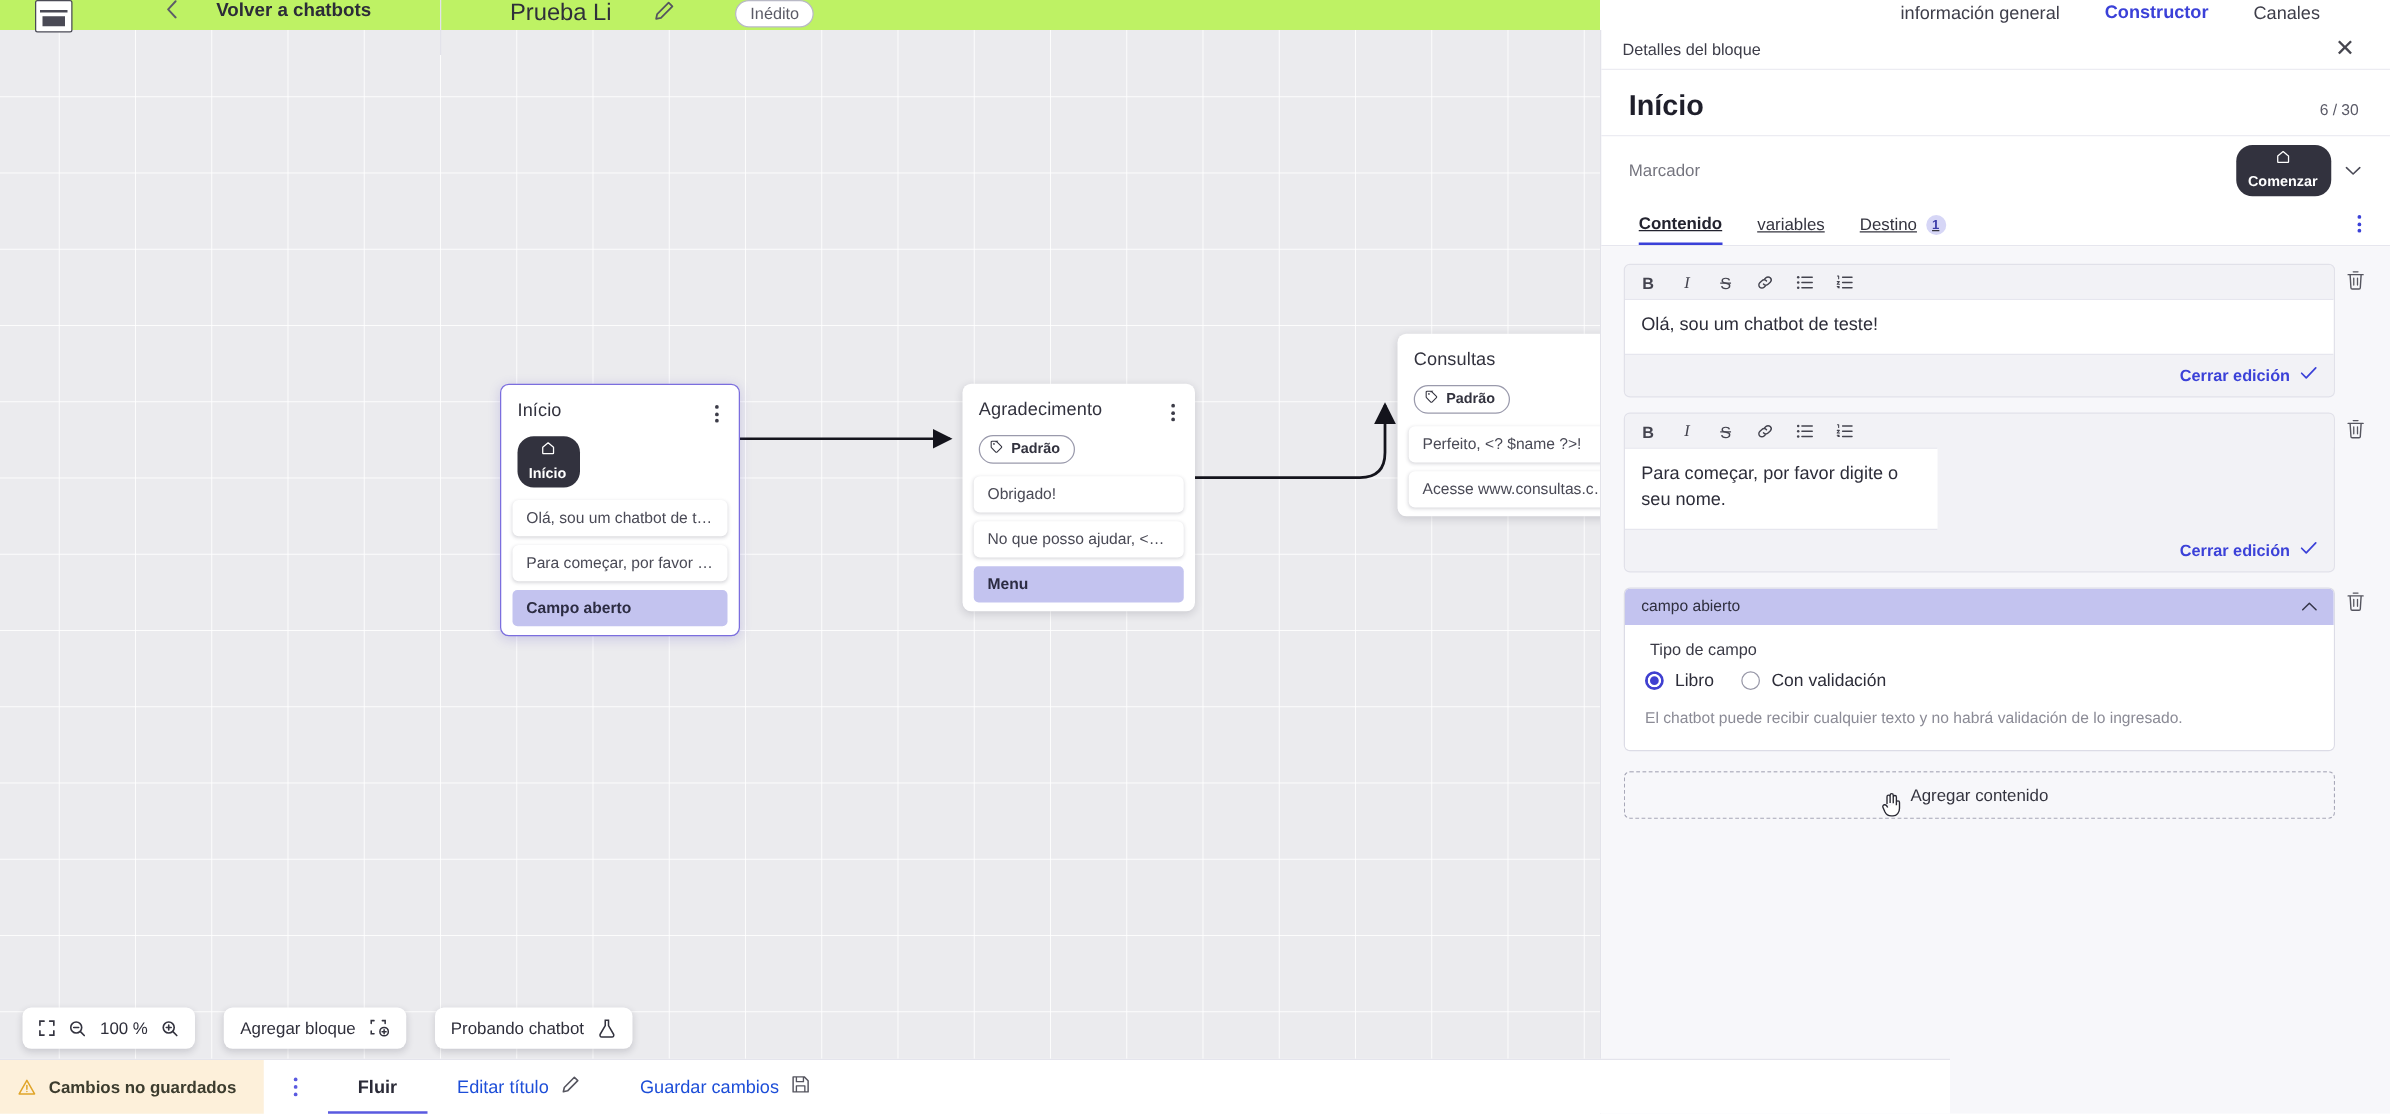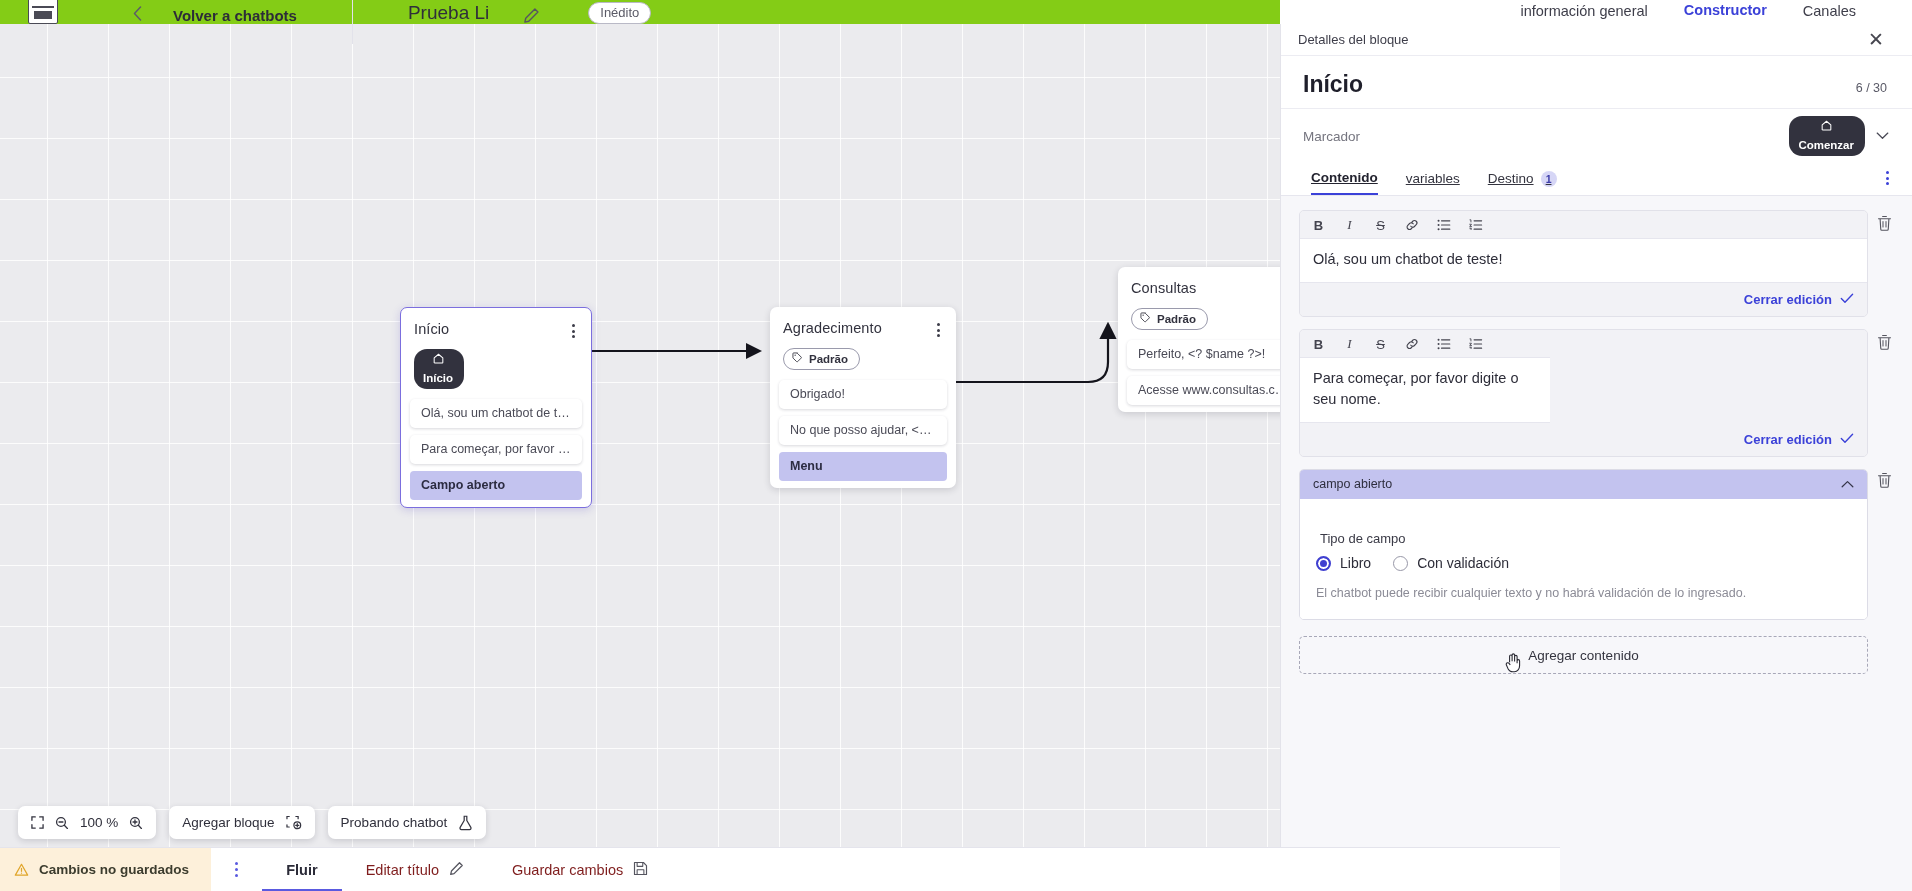--- a/index.html
+++ b/index.html
@@ -13,22 +13,22 @@
   .app {
     position: relative;
     width: 1912px; height: 891px;
     background: #ffffff;
   }
 
   
   .topbar {
     position: absolute; top: 0; left: 0;
     width: 1560px; height: 24px;
-    background: #84cc16;
-    display: flex; align-items: flex-end;
+    background: #bef264;
+    display: flex; align-items: flex-start;
     z-index: 40;
     gap: 20px;
   }
   .logo-box {
     margin-left: 28px;
     width: 30px; height: 26px;
     border: 1.5px solid #4a4a55;
     border-radius: 2px;
     position: relative;
     background: #fff;
@@ -165,21 +165,21 @@
   .msg-pill.hl {
     background: #c3c3ef;
     color: #2c2c42; font-weight: 700;
     box-shadow: none;
     border-radius: 4px;
   }
 
   
   .canvas-tools {
     position: absolute; left: 18px; bottom: 28px;
-    display: flex; gap: 13px; z-index: 30;
+    display: flex; gap: 23px; z-index: 30;
   }
   .tool-card {
     background: #ffffff; border-radius: 7px;
     box-shadow: 0 2px 6px rgba(30,30,50,0.16);
     height: 33px; display: flex; align-items: center;
     padding: 0 13px; gap: 11px;
     font-size: 13.5px; color: #2f2f3b; white-space: nowrap;
   }
   .tool-card .ic { display: flex; align-items: center; color: #33333f; }
   .zoom-val { font-size: 13.5px; color: #2e2e3a; }
@@ -294,21 +294,21 @@
     background: #ffffff;
   }
   .field-head {
     background: #c3c3ef;
     display: flex; align-items: center; justify-content: space-between;
     padding: 7px 13px 8px;
     font-size: 12.5px; color: #2e2e3e;
   }
   .field-chev { font-size: 12px; color: #36364a; }
   .field-body { padding: 12px 16px 16px; background: #fff; }
-  .field-legend { font-size: 13px; color: #3a3a46; margin-bottom: 9px; padding-left: 4px; margin-top: 20px;}
+  .field-legend { font-size: 13px; color: #3a3a46; margin-bottom: 9px; padding-left: 4px;}
   .radio-row { display: flex; gap: 22px; margin-bottom: 13px; }
   .radio-item { display: flex; align-items: center; gap: 9px; }
   .radio {
     width: 15px; height: 15px; border-radius: 50%;
     border: 1.6px solid #9898a8; background: #fff;
     flex: 0 0 auto;
   }
   .radio.on {
     border: 2px solid #4040d0; background: #4040d0;
     box-shadow: inset 0 0 0 2px #ffffff;
@@ -348,21 +348,21 @@
     font-size: 13.5px; font-weight: 700; color: #3c3c2e;
     white-space: nowrap;
   }
   .warn-tri { color: #e0a52a; font-size: 14px; display: flex; }
   .bot-kebab {
     display: flex; flex-direction: column; gap: 3px; align-items: center;
     padding: 0 24px;
   }
   .bot-kebab span { width: 3.2px; height: 3.2px; border-radius: 50%; background: #5a5ae0; }
   .bot-tab {
-    font-size: 14.5px; color: #7f1d1d;
+    font-size: 14.5px; color: #1d4ed8;
     height: 44px; display: flex; align-items: center; gap: 10px;
     padding: 0 24px; white-space: nowrap;
   }
   .bot-tab.active {
     font-weight: 700; color: #2b2b38;
     box-shadow: inset 0 -3px 0 0 #5a5ae0;
   }
   .bottombar-right-gap { flex: 1 1 auto; }
 </style>
 </head>

